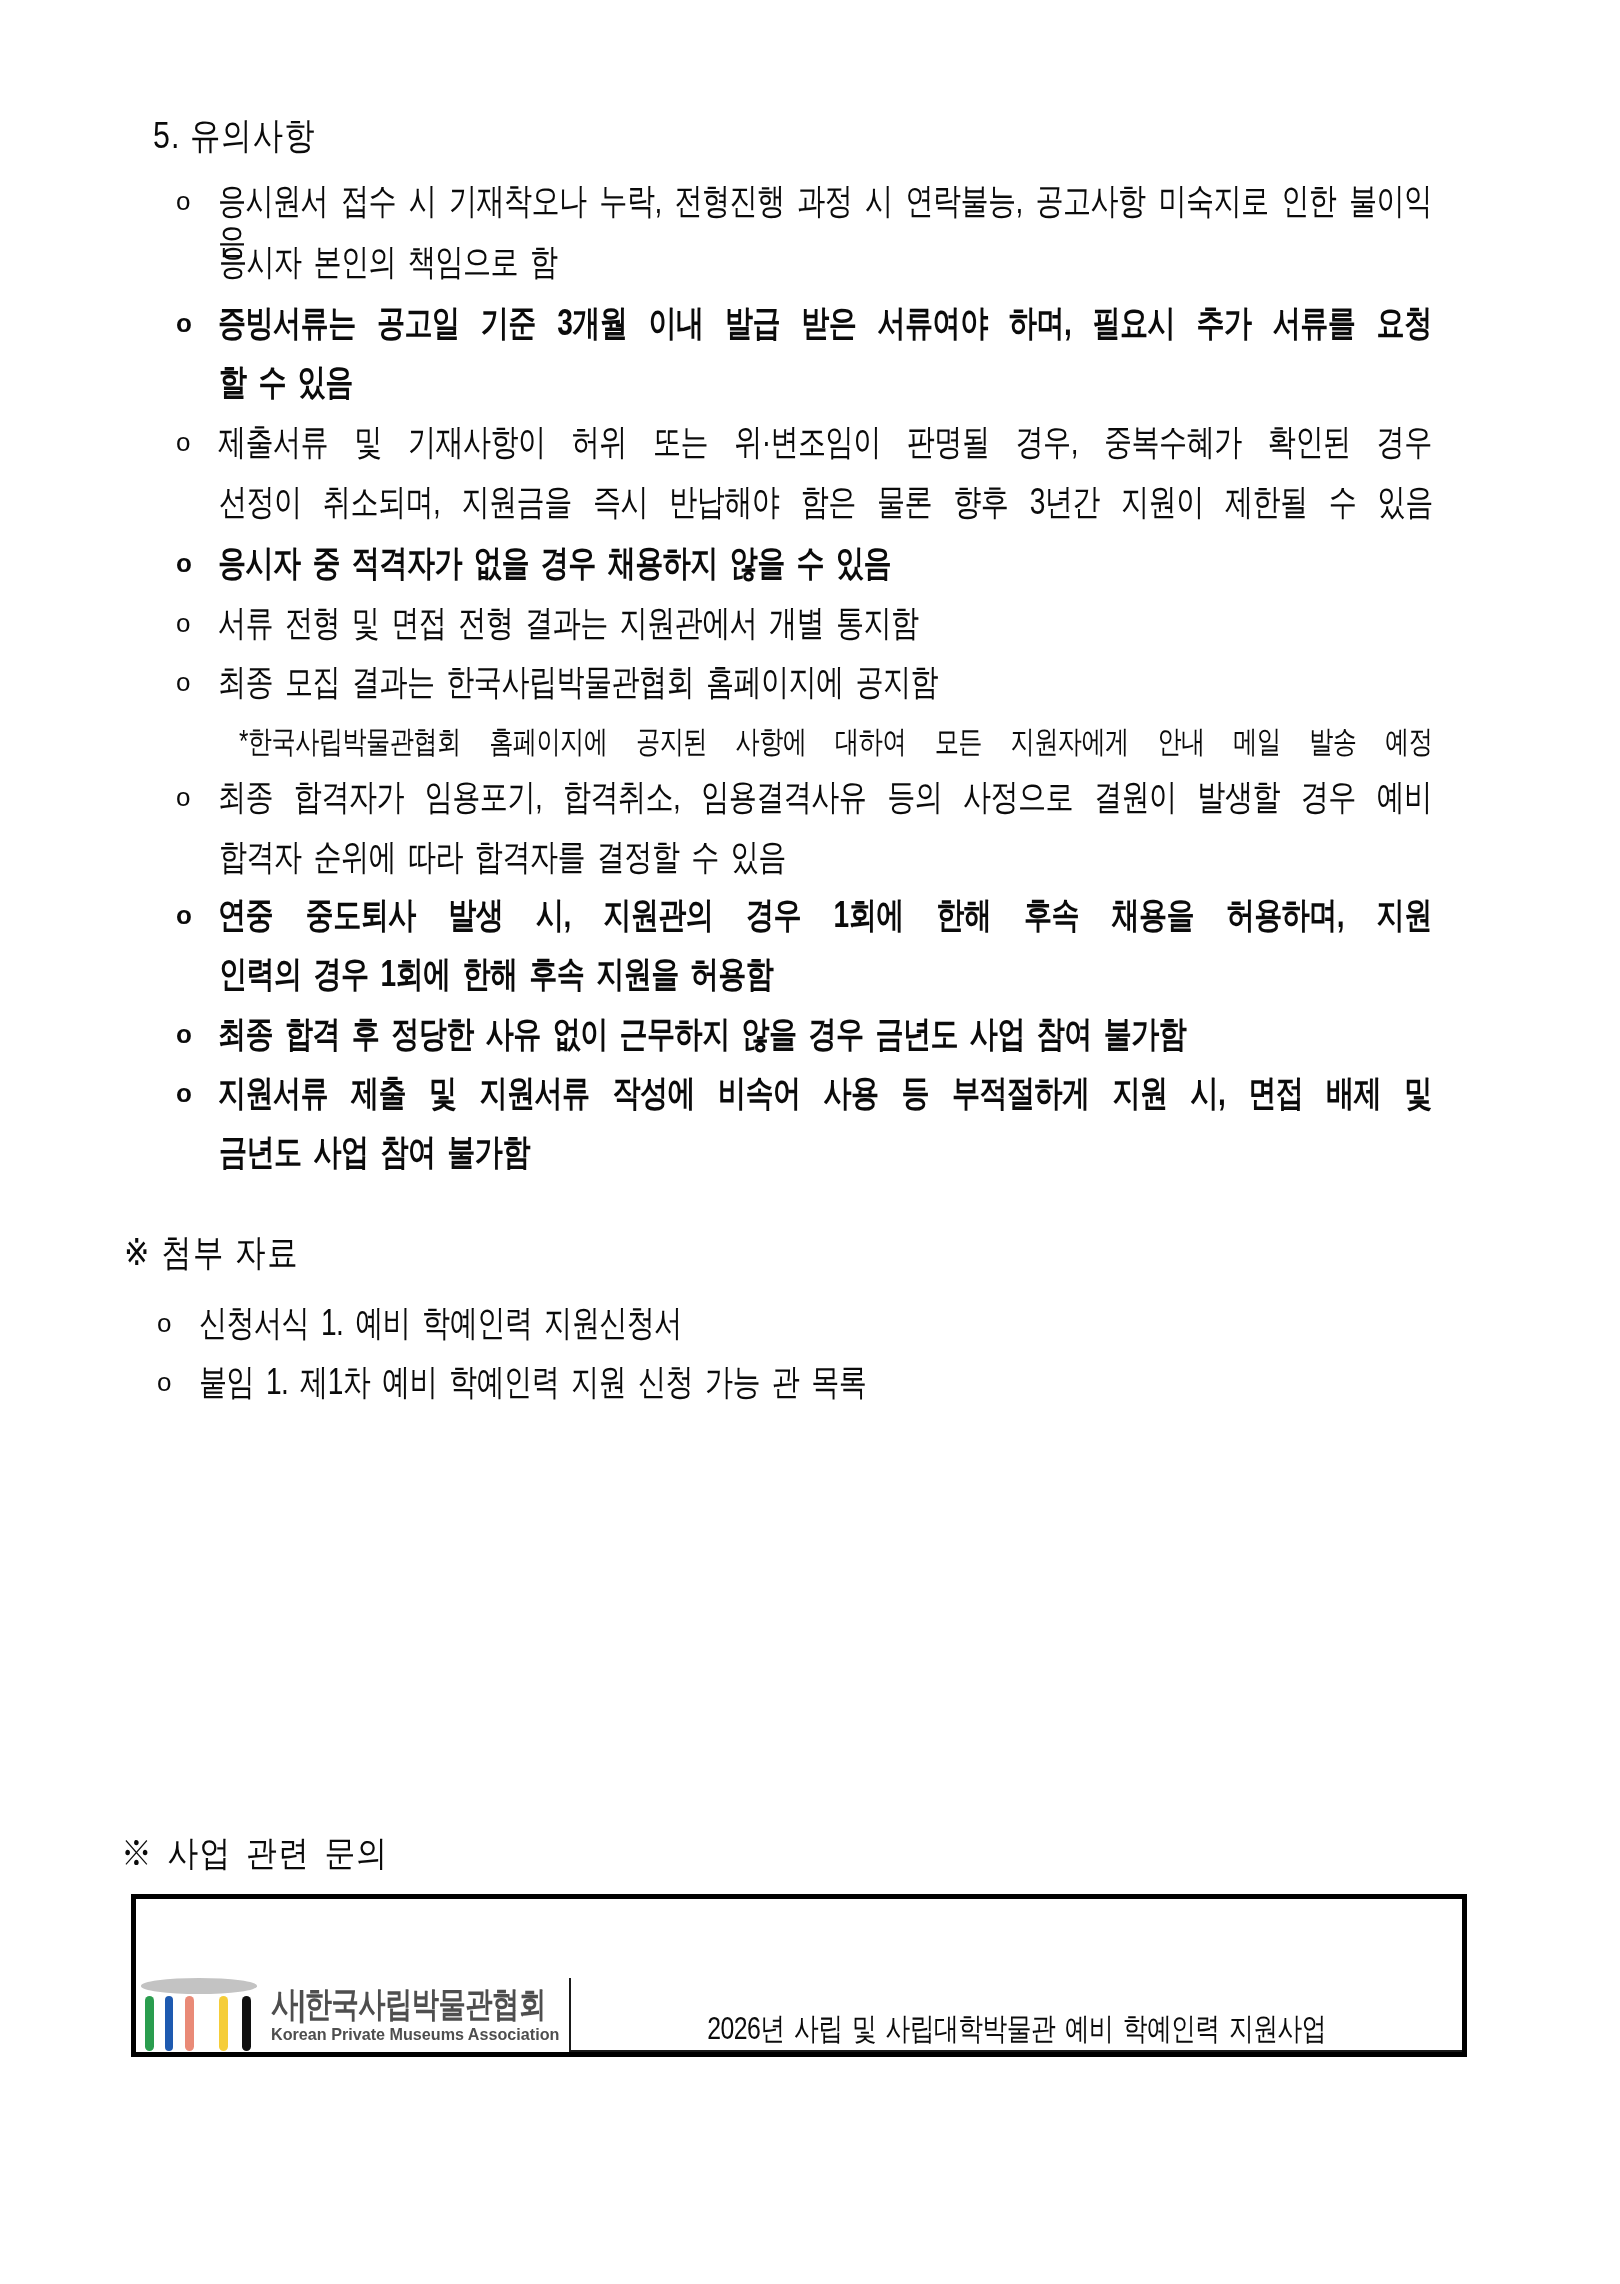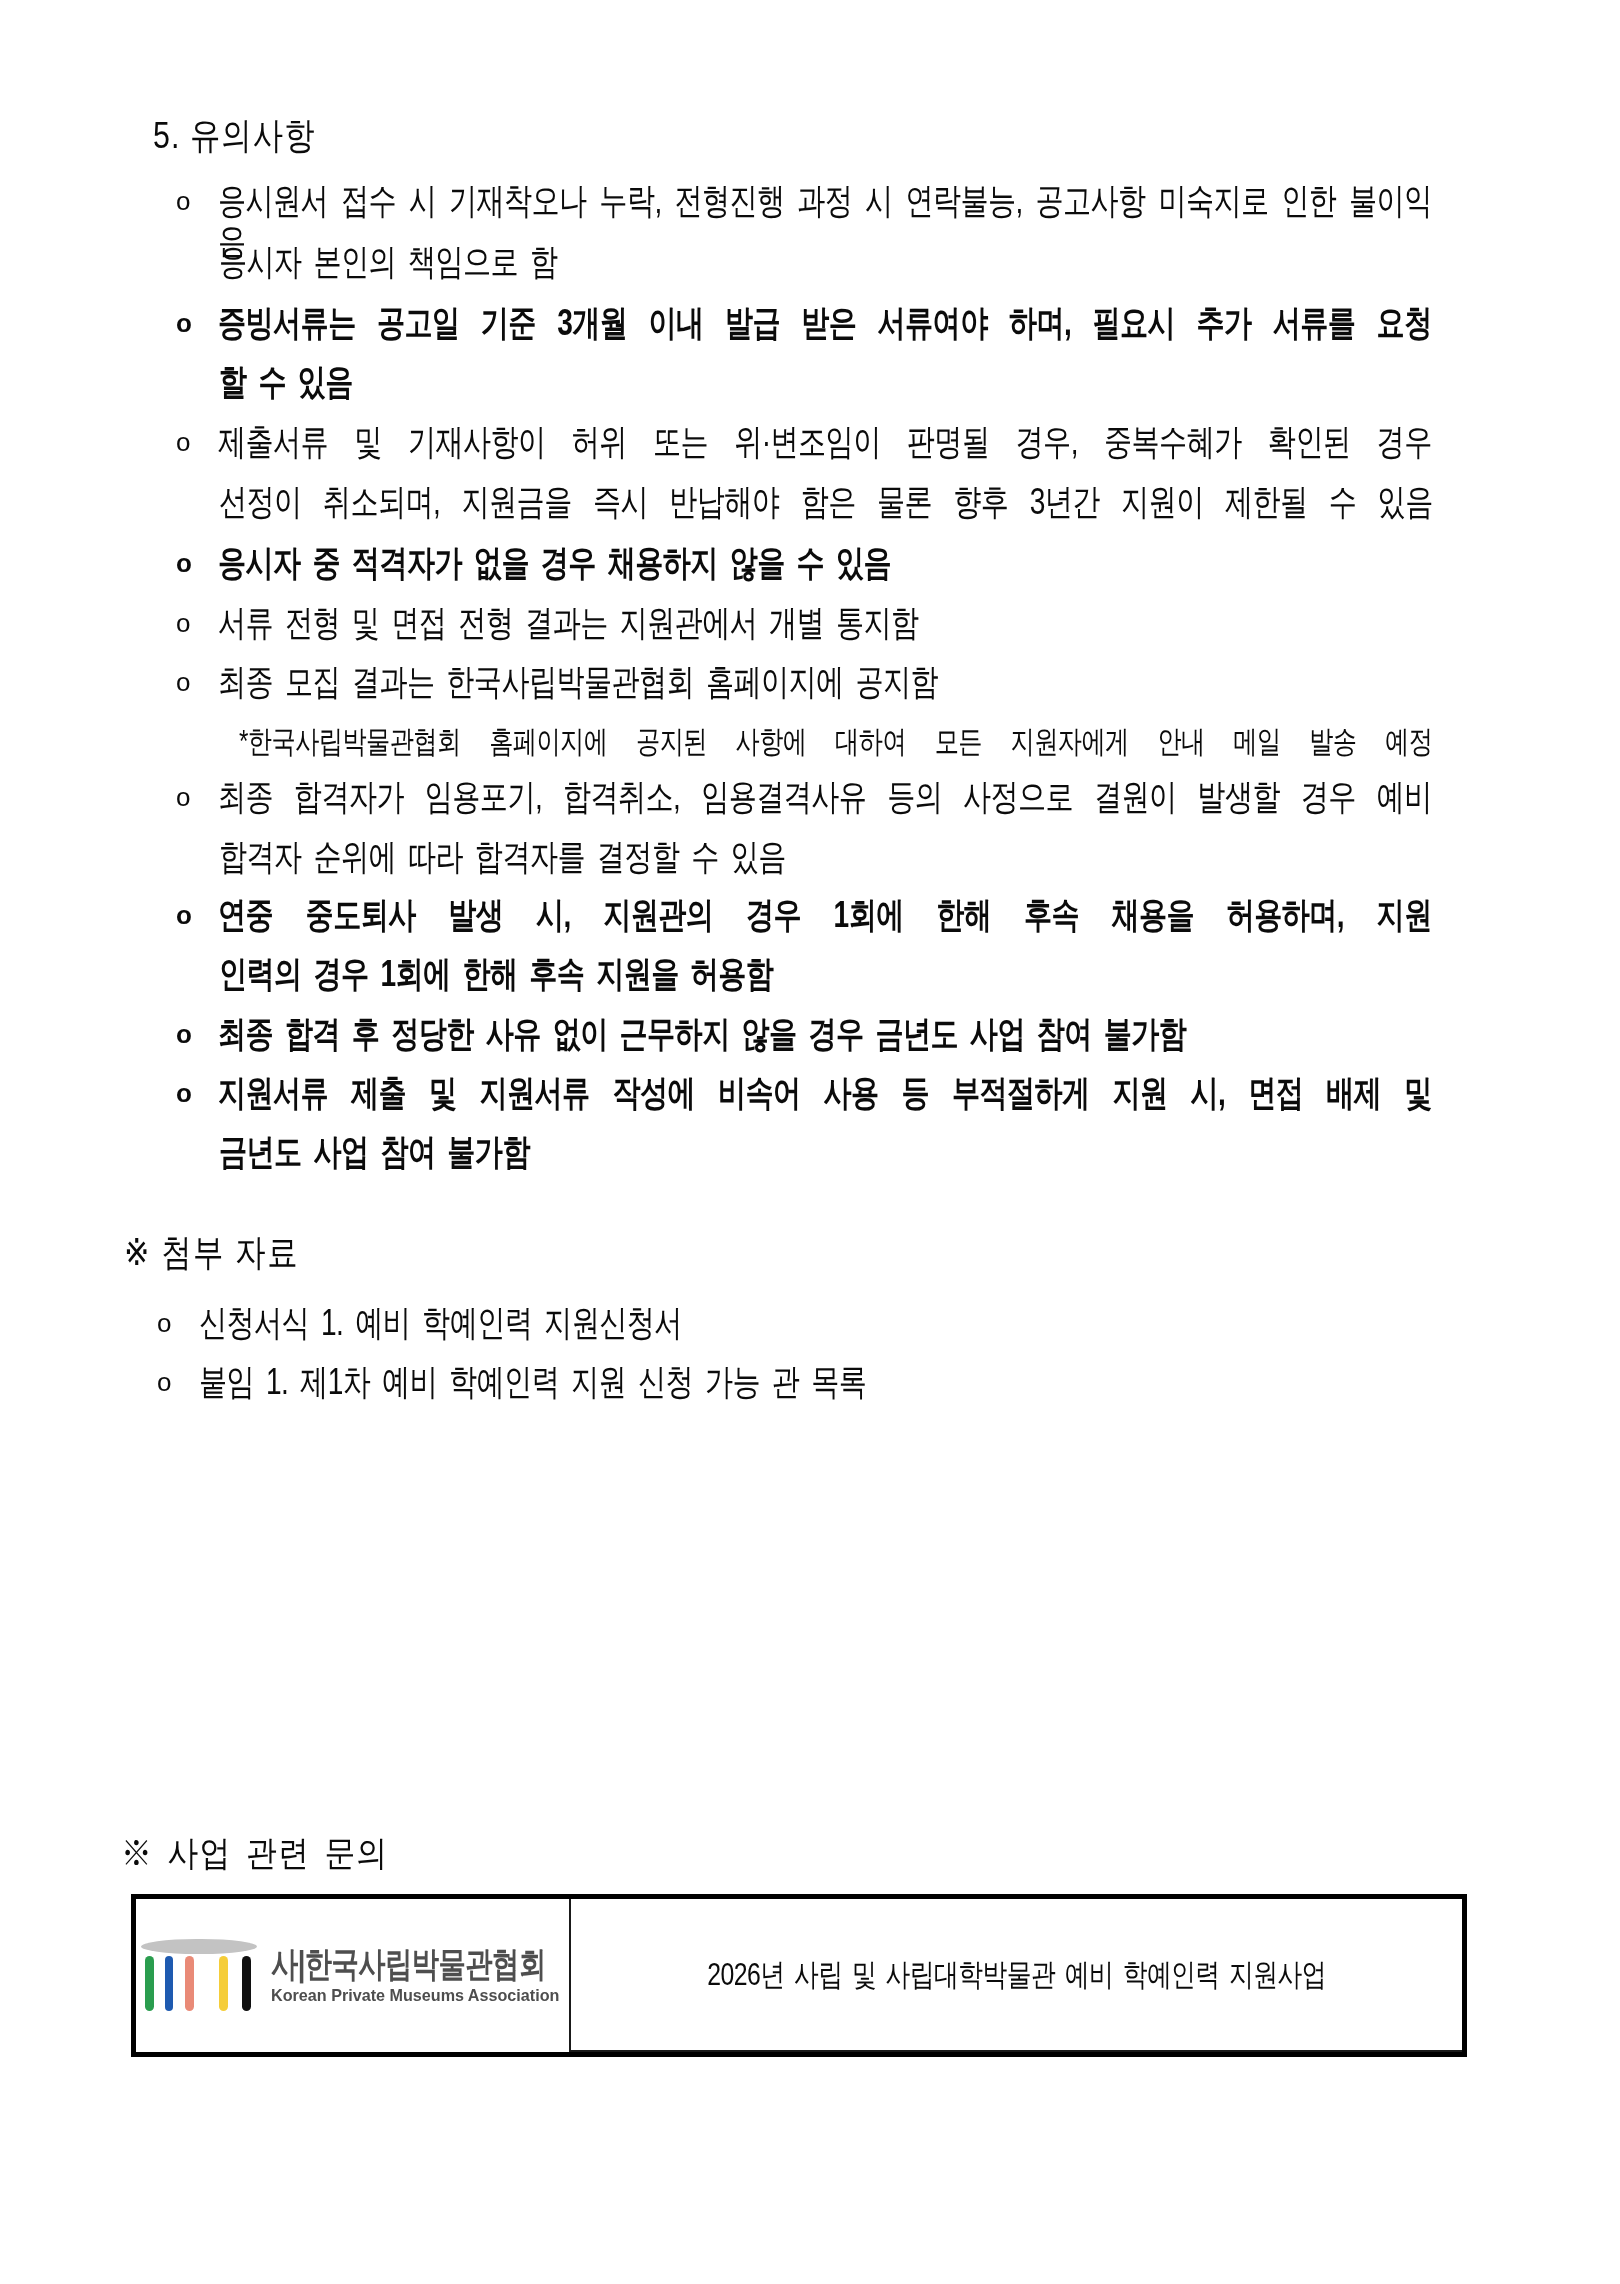--- a/index.html
+++ b/index.html
@@ -34,21 +34,21 @@
     transform:scaleX(.78);transform-origin:0 0;white-space:nowrap;
     word-spacing:5.9px;letter-spacing:-0.7px;
   }
   .ln.cont .tx,.ln.sub .tx{left:0;}
   .ln.bold{font-weight:700;}
   .ln .tx.just{width:1556px;white-space:normal;text-align:justify;text-align-last:justify;}
   .ln.sub .tx{font-size:31px;line-height:37px;width:1530px;white-space:normal;text-align:justify;text-align-last:justify;}
   
   .ftable{
     position:absolute;left:131px;top:1894px;width:1336px;height:163px;
-    border:5.9px solid #000;box-sizing:border-box;display:flex;background:#fff;
+    border:5.9px solid #000;box-sizing:border-box;display:flex;background:#fff;align-items:flex-end;
   }
   .fleft{
     width:435px;flex:0 0 auto;border-right:2px solid #1a1a1a;box-sizing:border-box;
     display:flex;align-items:center;justify-content:center;gap:10.4px;
   }
   .fright{flex:1;display:flex;flex-direction:column;}
   .frow{flex:1;display:flex;align-items:center;justify-content:center;overflow:hidden;}
   .frow.first{border-bottom:2px solid #1a1a1a;}
   .frow .ftx{font-size:31px;white-space:nowrap;transform:scaleX(.8);transform-origin:50% 50%;word-spacing:3.9px;letter-spacing:-0.7px;}
   

